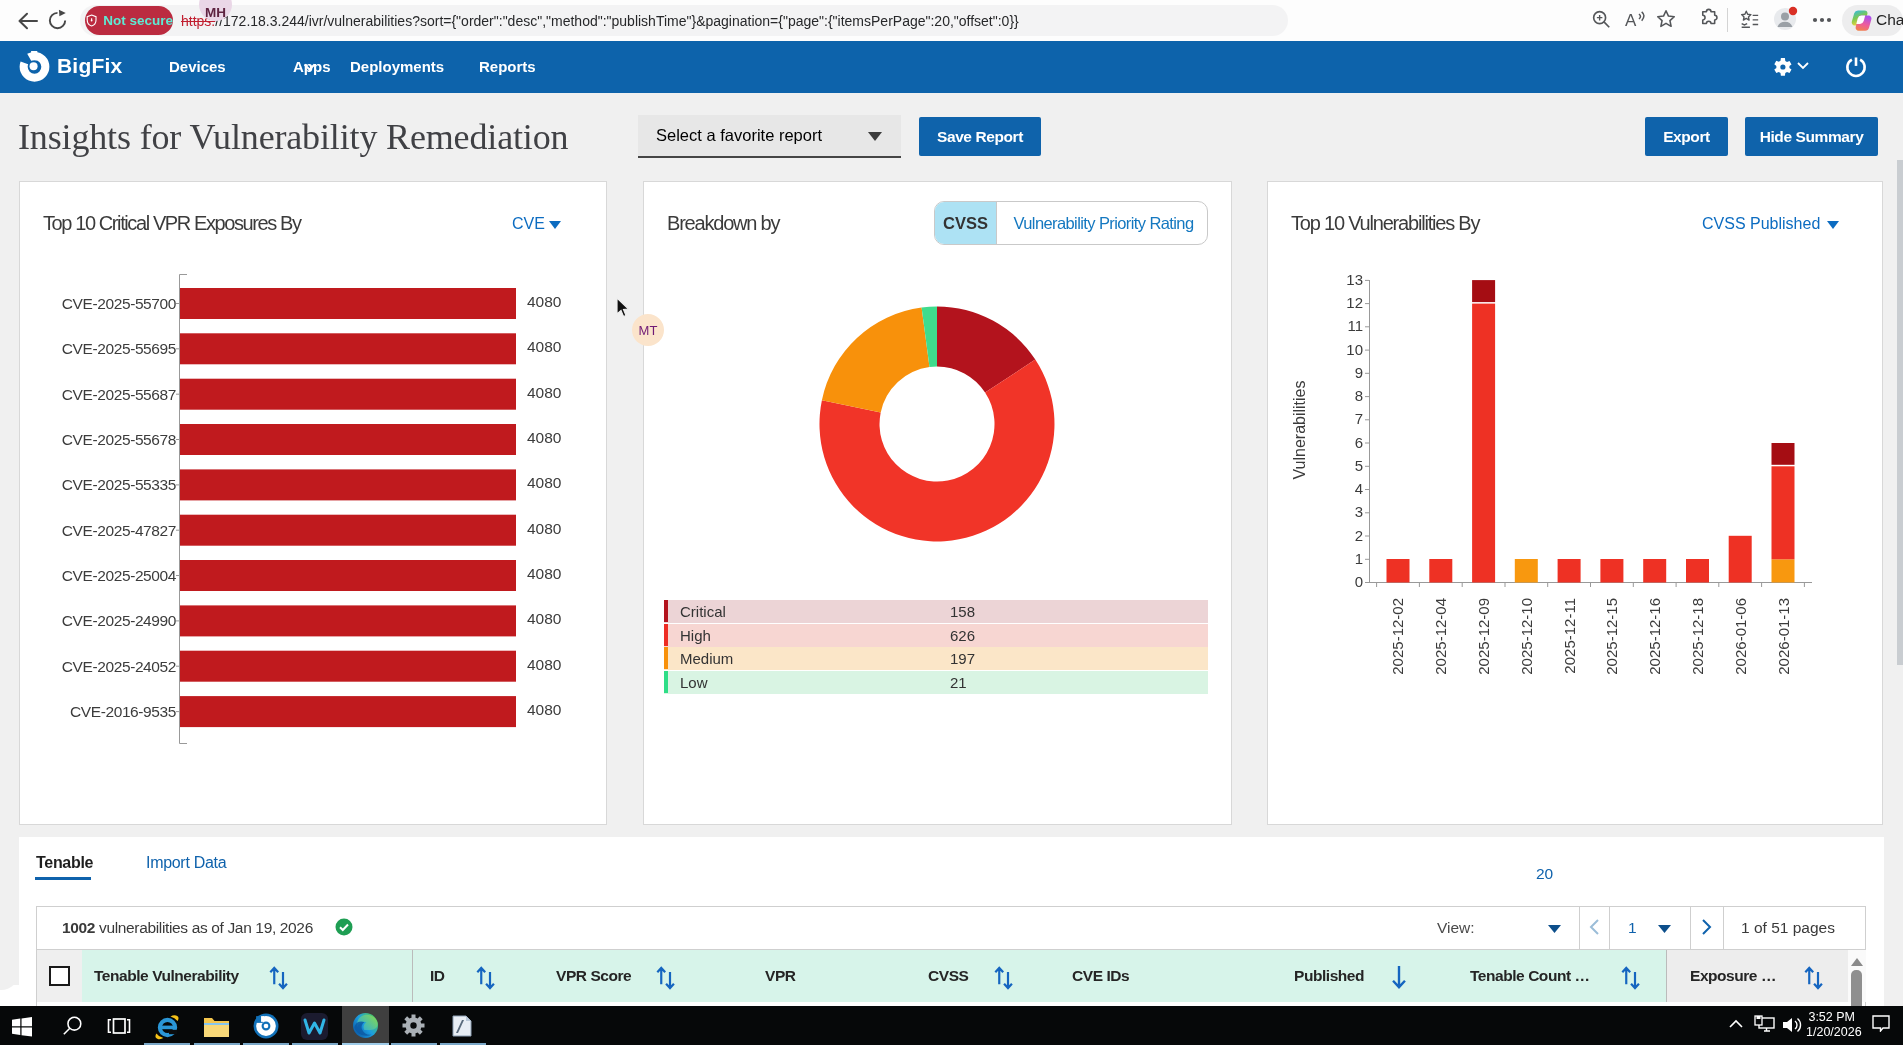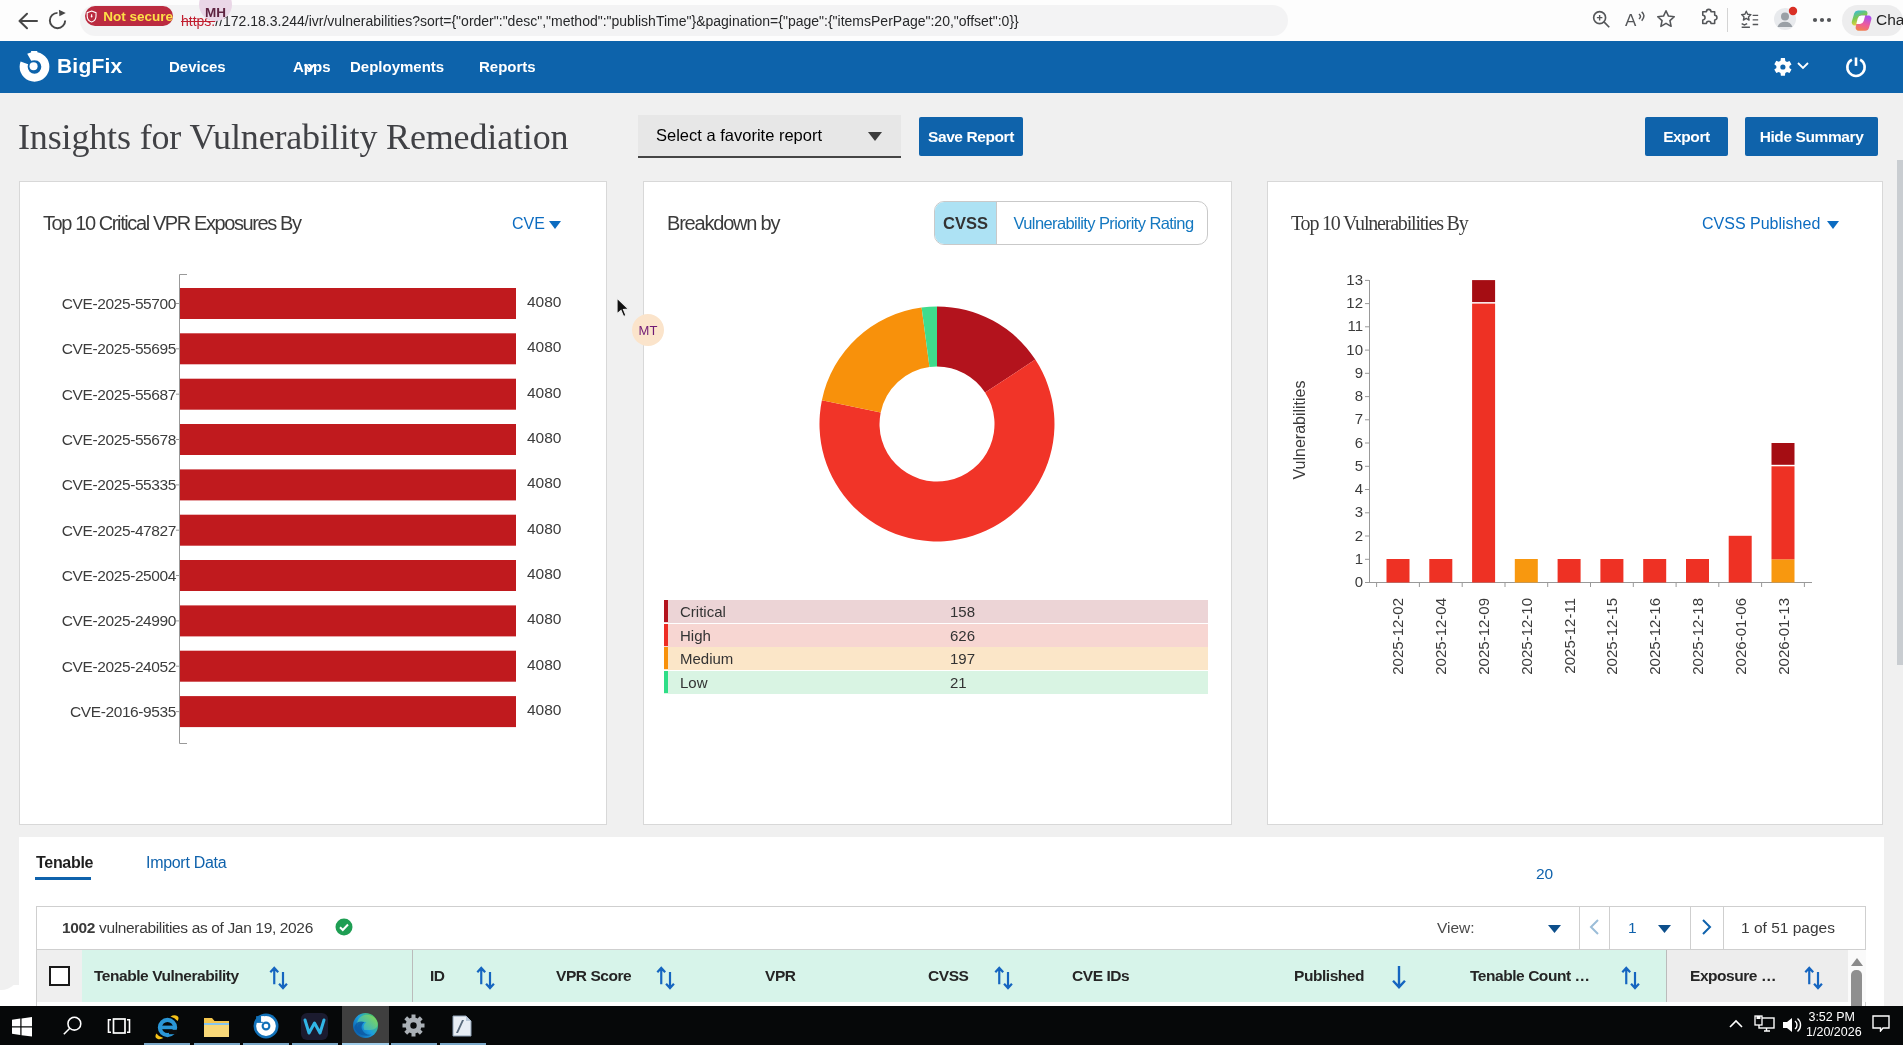--- a/index.html
+++ b/index.html
@@ -3,21 +3,21 @@
 <meta charset="utf-8">
 <style>
 * { margin:0; padding:0; box-sizing:border-box; }
 html,body { width:1903px; height:1045px; overflow:hidden; font-family:"Liberation Sans", sans-serif; }
 body { position:relative; background:#f0f0f0; }
 .abs { position:absolute; }
 svg { display:block; }
 
 #chrome { position:absolute; left:0; top:0; width:1903px; height:41px; background:#fdfdfd; }
 #urlpill { position:absolute; left:80px; top:5px; width:1208px; height:31px; background:#f3f3f4; border-radius:16px; }
-#nsbadge { position:absolute; left:85px; top:6px; width:88px; height:20px; background:#bb2b40; border-radius:15px; color:#fde047; font-size:13.5px; font-weight:bold; display:flex; align-items:center; justify-content:center; white-space:nowrap; }
+#nsbadge { position:absolute; left:85px; top:6px; width:88px; height:29px; background:#bb2b40; border-radius:15px; color:#5eead4; font-size:13.5px; font-weight:bold; display:flex; align-items:center; justify-content:center; white-space:nowrap; }
 #urltext { position:absolute; left:181px; top:13px; font-size:14px; color:#27282a; white-space:nowrap; }
 #urltext .https { color:#c11f30; text-decoration:line-through; }
 #mh { position:absolute; left:199px; top:-12px; width:33px; height:33px; border-radius:50%; background:#ead7e7; color:#5f2441; font-size:13.5px; font-weight:bold; display:flex; align-items:flex-end; justify-content:center; padding-bottom:1px; }
 .tbicon { position:absolute; top:8px; color:#545659; }
 
 #navbar { position:absolute; left:0; top:41px; width:1903px; height:52px; background:#0d63ab; color:#fff; }
 .navlink { position:absolute; top:0; height:52px; line-height:52px; font-size:15px; font-weight:bold; color:#fff; }
 #bigfixtxt { position:absolute; left:57px; top:0; height:36px; line-height:50px; font-size:21px; font-weight:bold; letter-spacing:0.2px; }
 
 #pagetitle { position:absolute; left:18px; top:116px; font-size:36px; color:#404145; letter-spacing:-0.15px;font-family:Liberation Serif, serif; }
@@ -143,21 +143,21 @@
       <path d="M8.2 5.2 a8 8 0 1 0 7.6 0" stroke="#fff" stroke-width="2.4" fill="none"></path>
     </svg>
 </div>
 <div id="pagetitle">Insights for Vulnerability Remediation</div>
 <div id="favsel">
     <span>Select a favorite report</span>
     <svg class="abs" style="left:230px; top:17px;" width="14" height="9" viewBox="0 0 14 9">
       <path d="M0 0 h14 l-7 9 Z" fill="#3c3c3c"></path>
     </svg>
   </div>
-<div class="btn" style="left:919px; width:104px;">Save Report</div>
+<div class="btn" style="left:919px; width:122px;">Save Report</div>
 <div class="btn" style="left:1645px; width:83px;">Export</div>
 <div class="btn" style="left:1745px; width:133px;">Hide Summary</div>
 <div class="card" id="card1" style="left:19px; width:588px;"></div>
 <div class="cardtitle" style="left:43px; top:212px; letter-spacing:-1.4px;">Top 10 Critical VPR Exposures By</div>
 <div class="abs bluelink" style="left:512px; top:215px;">CVE</div>
 <svg class="abs" style="left:549px; top:221px;" width="12" height="8" viewBox="0 0 12 8">
     <path d="M0 0 h12 l-6 8 Z" fill="#0c6cc1"></path>
   </svg>
 <svg class="abs" style="left:19px; top:181px;" width="588" height="644" viewBox="19 181 588 644" font-family="Liberation Sans, sans-serif">
   <path d="M187 274.5 H179.5 V743.5 H187" stroke="#999" fill="none"></path>
@@ -231,21 +231,21 @@
 <div class="legrow" style="top:670.5px; background:#d9f4e3;">
     <div class="acc" style="background:#2ede87;"></div>
     <div class="lab">Low</div>
     <div class="val">21</div>
   </div>
 <div class="abs" style="left:632px; top:314px; width:32px; height:32px; border-radius:50%; background:#fbe4cb; color:#701a75; font-size:13px; display:flex; align-items:center; justify-content:center;">MT</div>
 <svg class="abs" style="left:615px; top:297px;" width="16" height="22" viewBox="0 0 16 22">
     <path d="M2 1 L2 17 L6 13.5 L8.5 19.5 L11 18.5 L8.5 12.5 L13.5 12 Z" fill="#111" stroke="#eee" stroke-width="1.2"></path>
   </svg>
 <div class="card" id="card3" style="left:1267px; width:616px;"></div>
-<div class="cardtitle" style="left:1291px; top:212px;font-family:Liberation Serif, serif;">Top 10 Vulnerabilities By</div>
+<div class="cardtitle" style="left:1291px; top:212px;">Top 10 Vulnerabilities By</div>
 <div class="abs bluelink" style="left:1702px; top:215px;">CVSS Published</div>
 <svg class="abs" style="left:1827px; top:221px;" width="12" height="8" viewBox="0 0 12 8">
     <path d="M0 0 h12 l-6 8 Z" fill="#0c6cc1"></path>
   </svg>
 <svg class="abs" style="left:1267px; top:181px;" width="616" height="644" viewBox="1267 181 616 644" font-family="Liberation Sans, sans-serif">
   <text x="0" y="0" transform="translate(1305 430) rotate(-90)" text-anchor="middle" font-size="16" fill="#3b3b3b">Vulnerabilities</text>
   <g font-size="15" fill="#3b3b3b" text-anchor="end">
     <text x="1363" y="587">0</text>
       <text x="1363" y="563.8">1</text>
       <text x="1363" y="540.5">2</text>

